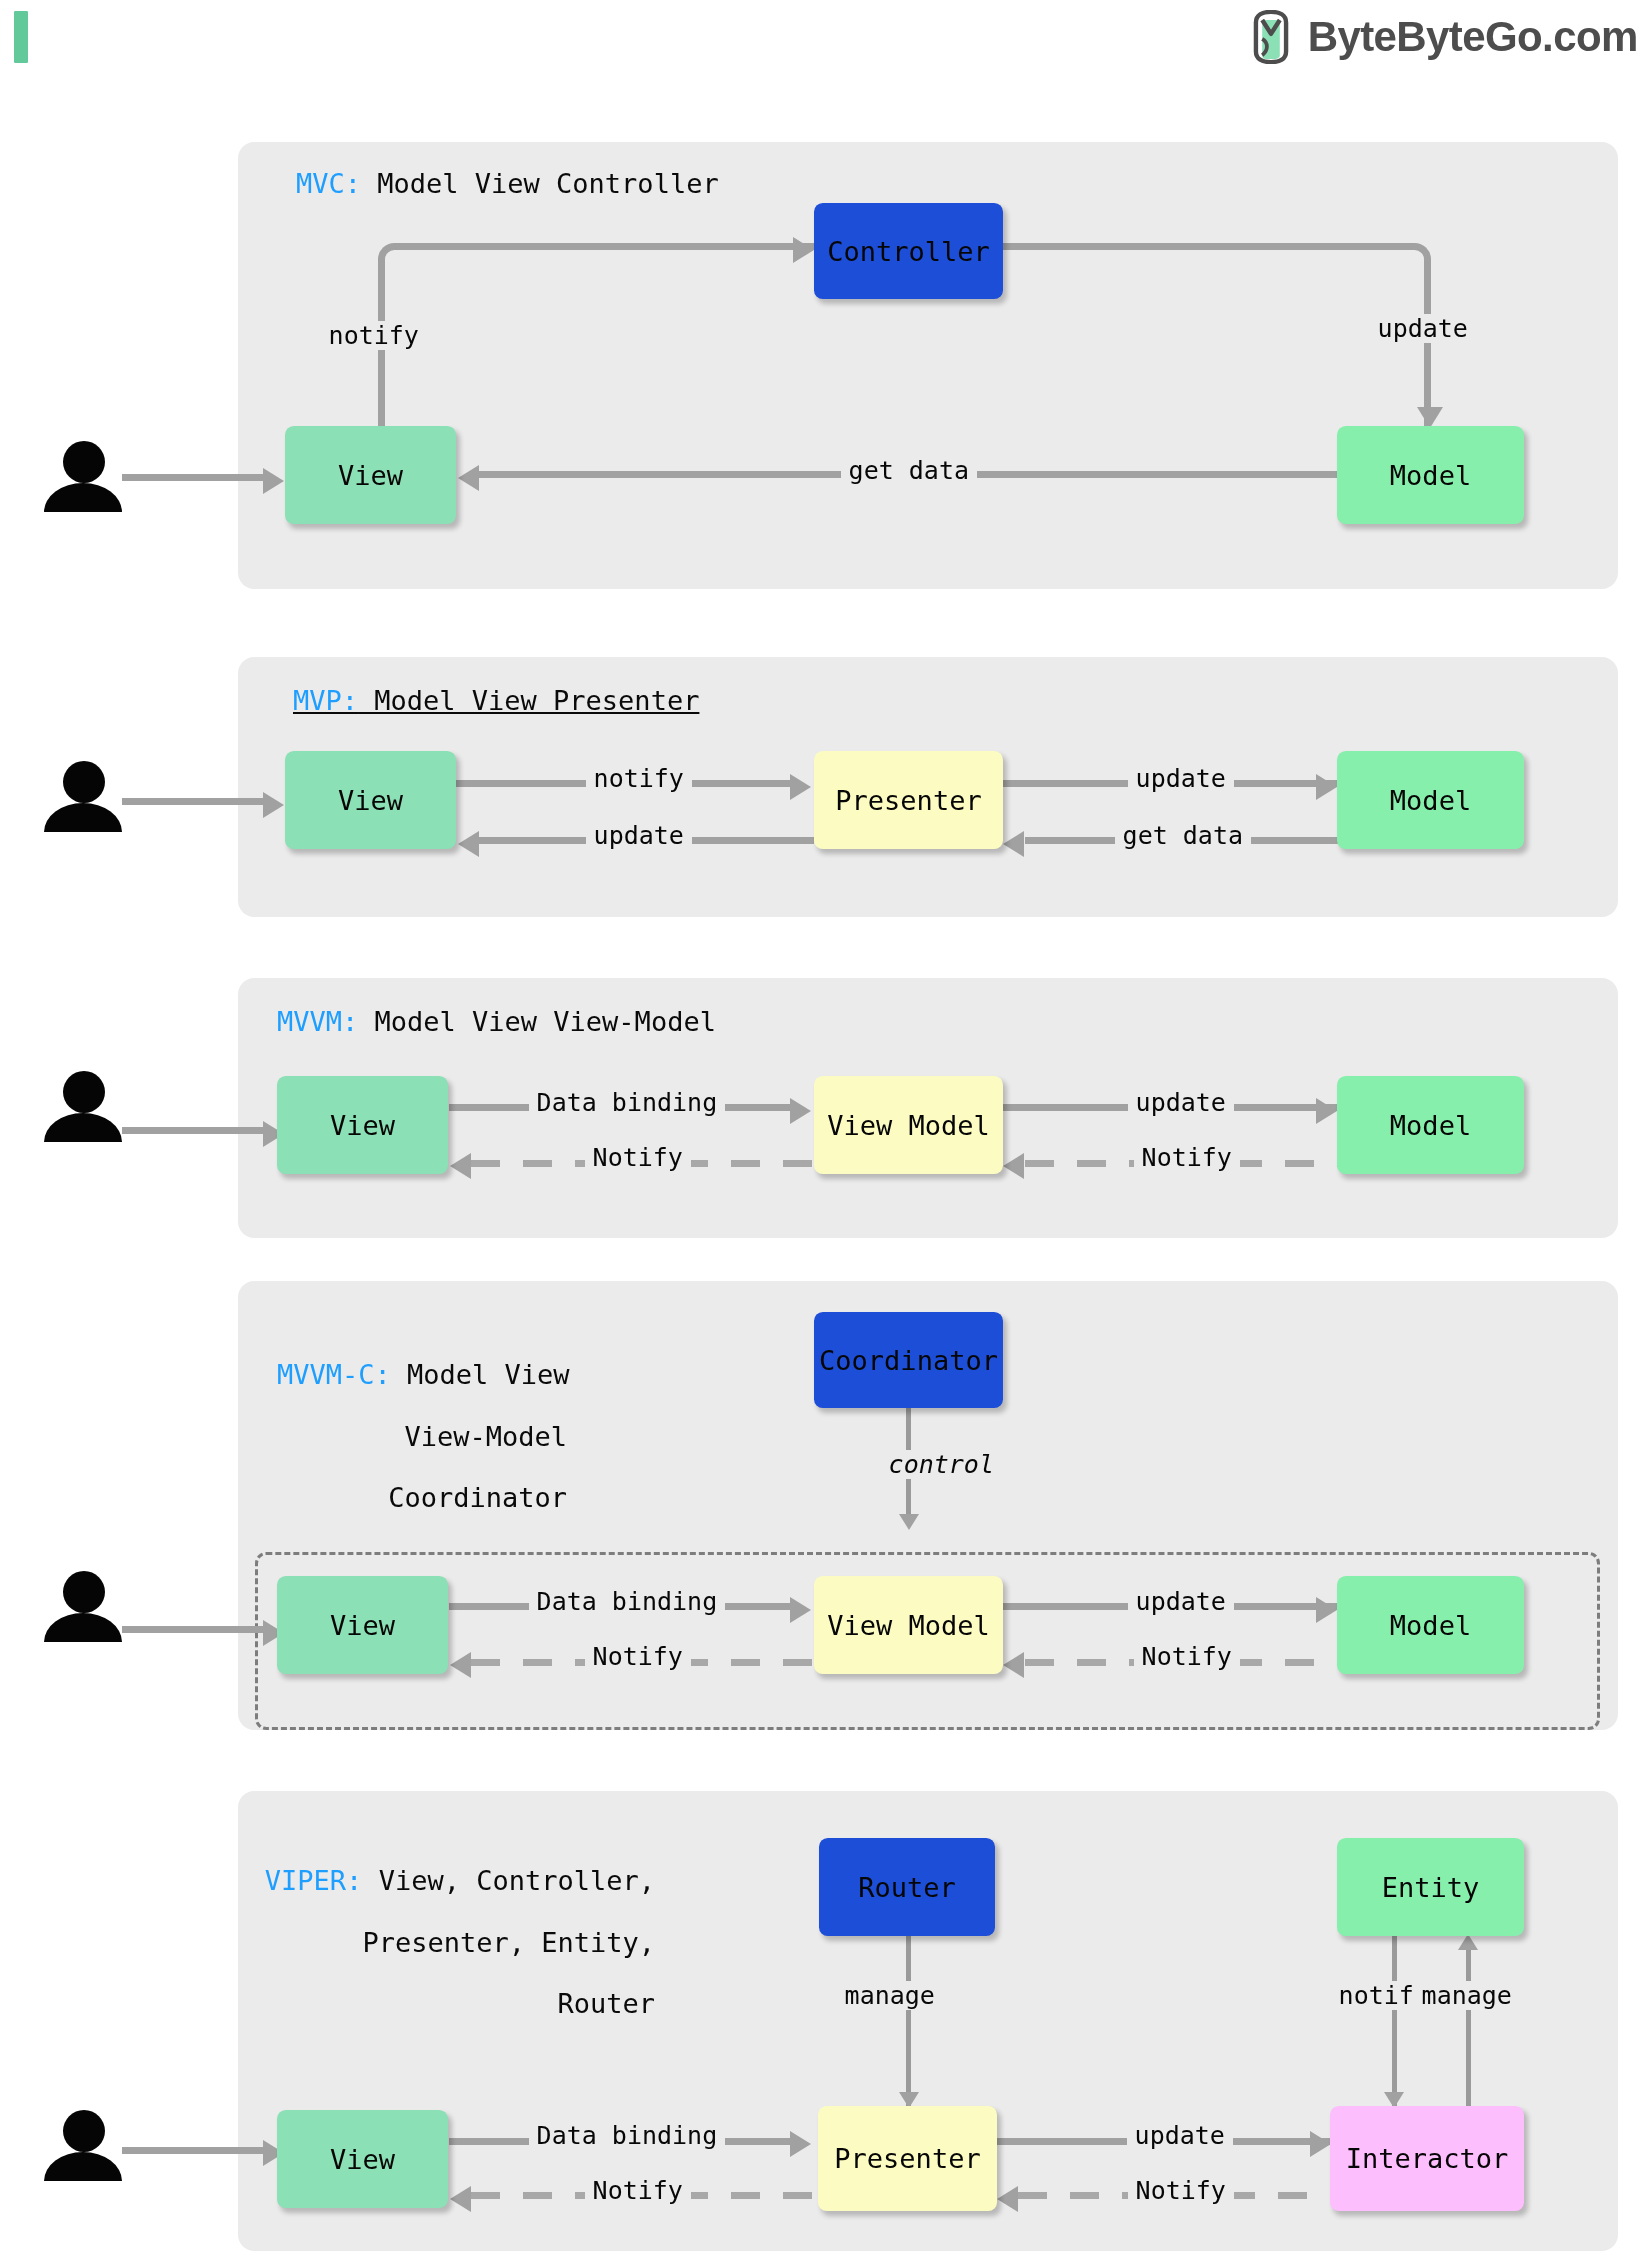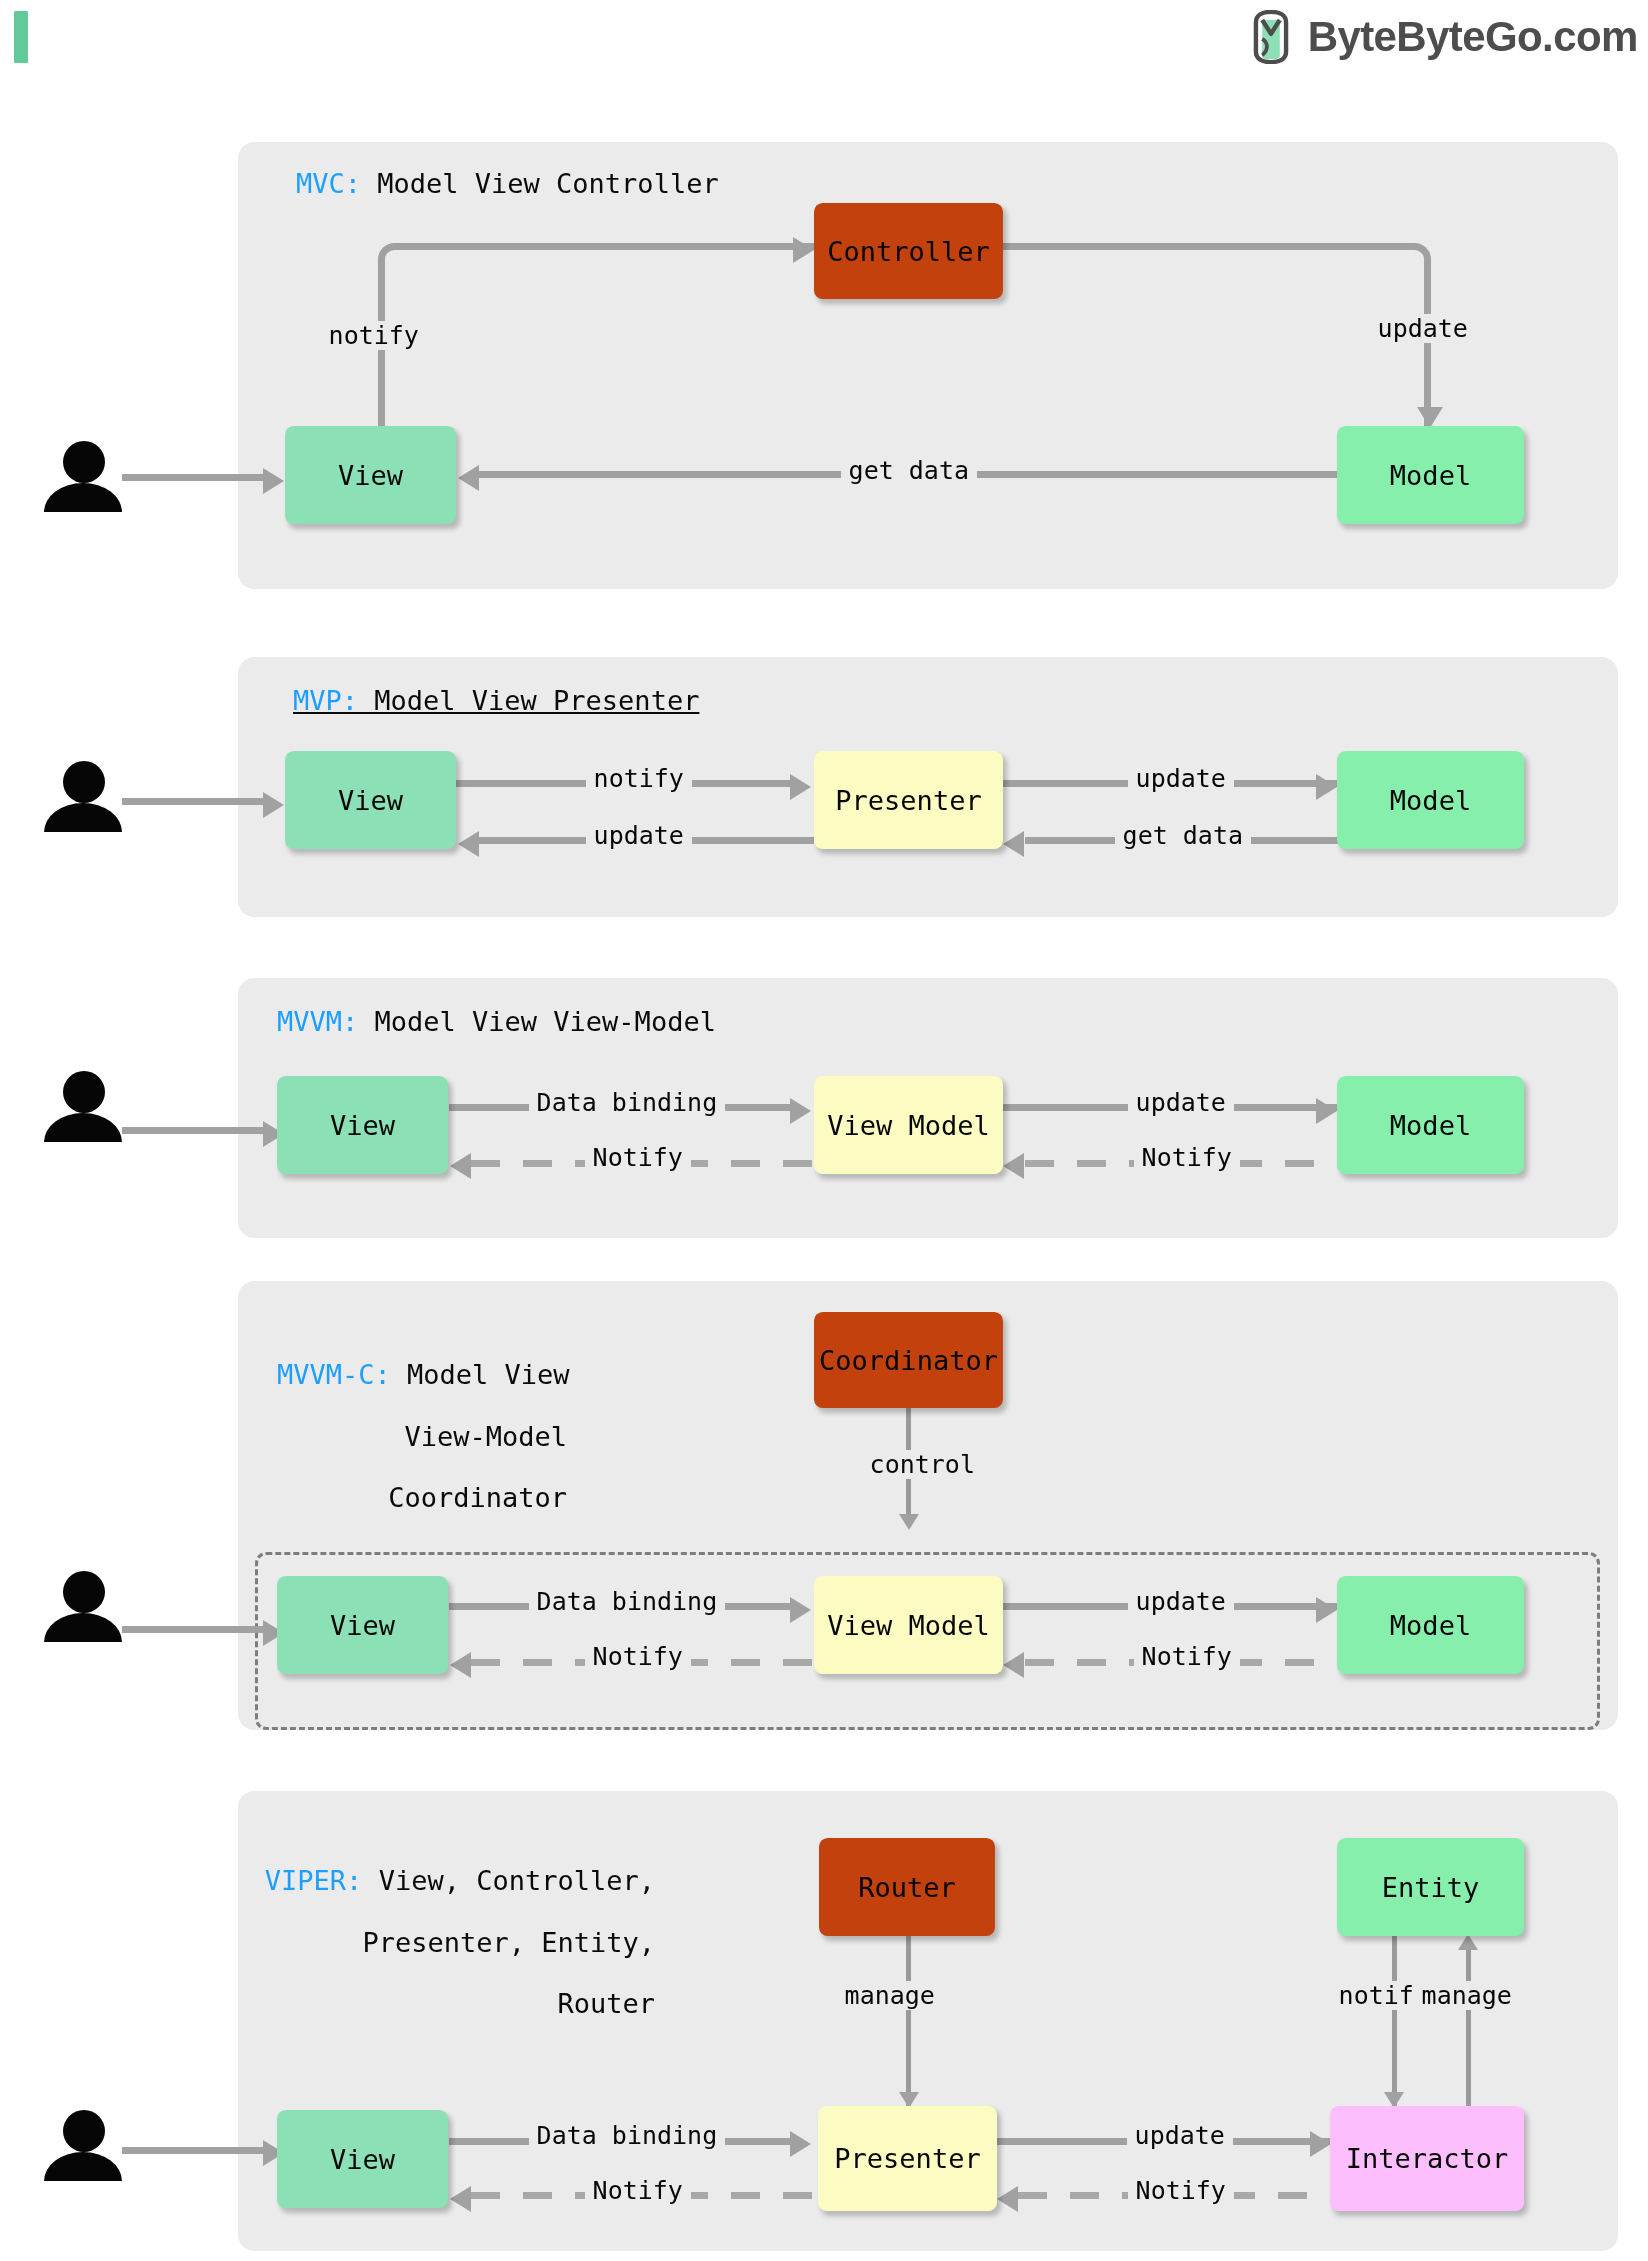--- a/index.html
+++ b/index.html
@@ -52,21 +52,21 @@
   .node {
     position: absolute;
     display: flex; align-items: center; justify-content: center;
     border-radius: 8.8px;
     font-size: 27px; color: #060606; white-space: nowrap;
     box-shadow: 3.8px 4.4px 5.7px rgba(0,0,0,0.22);
     z-index: 4;
   }
   .n-view     { background: #8BE0B5; }
   .n-model    { background: #86efac; }
-  .n-ctrl     { background: #c2410c; }
+  .n-ctrl     { background: #1d4ed8; }
   .n-pres     { background: #FCFCC2; }
   .n-inter    { background: #FCBEFC; }
 
   
   .hline, .vline { position: absolute; background: #A1A1A1; z-index: 2; }
   .hline { height: 7px; }
   .vline { width: 7px; }
   .hline.thin, .vline.thin { background: #9A9A9A; }
   .vline.thin { width: 5px; }
 
@@ -222,21 +222,21 @@
   <div class="head"></div>
   <div class="body"></div>
 </div>
 <div class="hline" style="left:122px; top:1626px; width:151px;"></div>
 <div class="arw right" style="left:263px; top:1620px;"></div>
 
 <div class="node n-ctrl" style="left:814px; top:1312px; width:189px; height:96px;">Coordinator</div>
 
 <div class="vline thin" style="left:906px; top:1408px; height:113px;"></div>
 <div class="arw sm down" style="left:899px; top:1514px;"></div>
-<div class="elabel" style="left:862px; top:1450px;">control</div>
+<div class="elabel" style="left:881px; top:1450px;font-style:italic;">control</div>
 
 <div class="node n-view" style="left:277px; top:1576px; width:171px; height:98px;">View</div>
 <div class="node n-pres" style="left:814px; top:1576px; width:189px; height:98px;">View Model</div>
 <div class="node n-model" style="left:1337px; top:1576px; width:187px; height:98px;">Model</div>
 
 <div class="hline" style="left:449px; top:1603px; width:344px;"></div>
 <div class="arw right" style="left:790px; top:1597px;"></div>
 <div class="elabel" style="left:529px; top:1587px;">Data binding</div>
 
 <div class="hdash" style="left:471px; top:1659px; width:343px;"></div>

